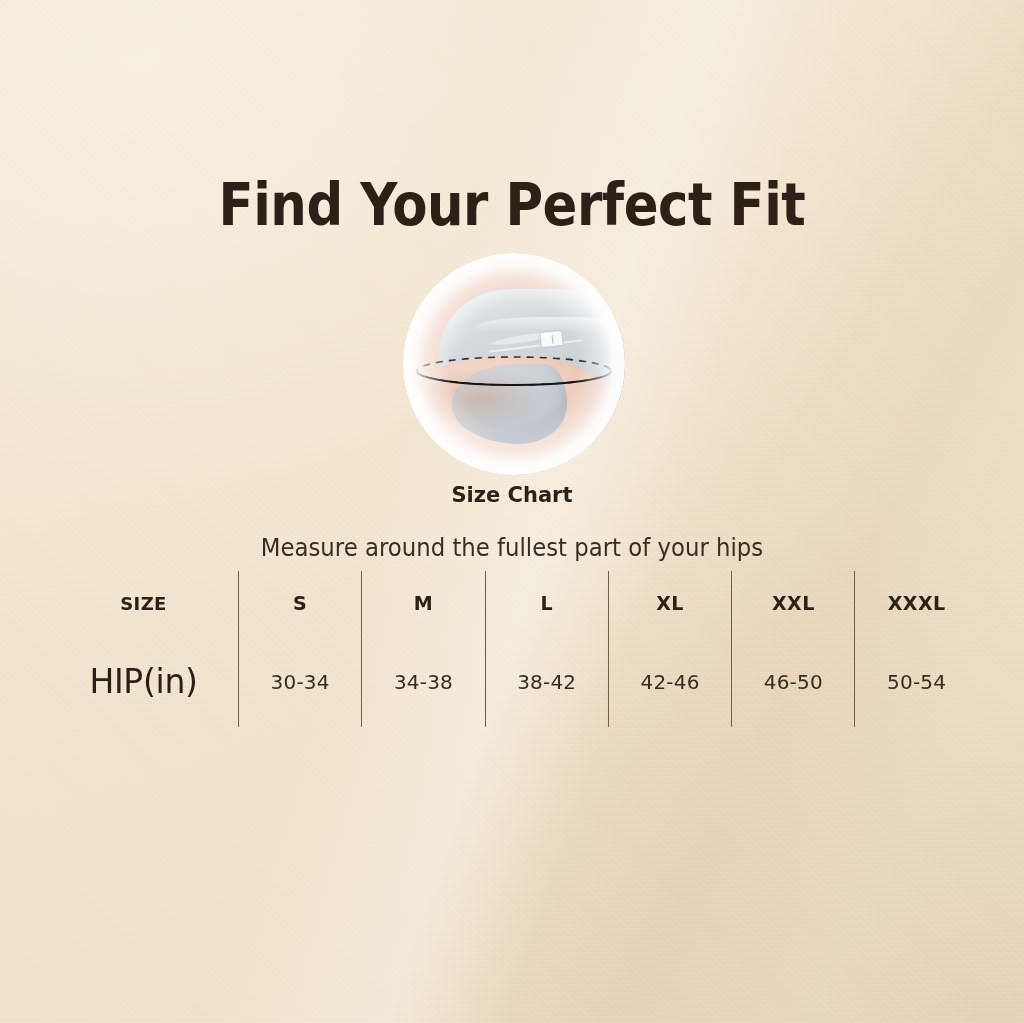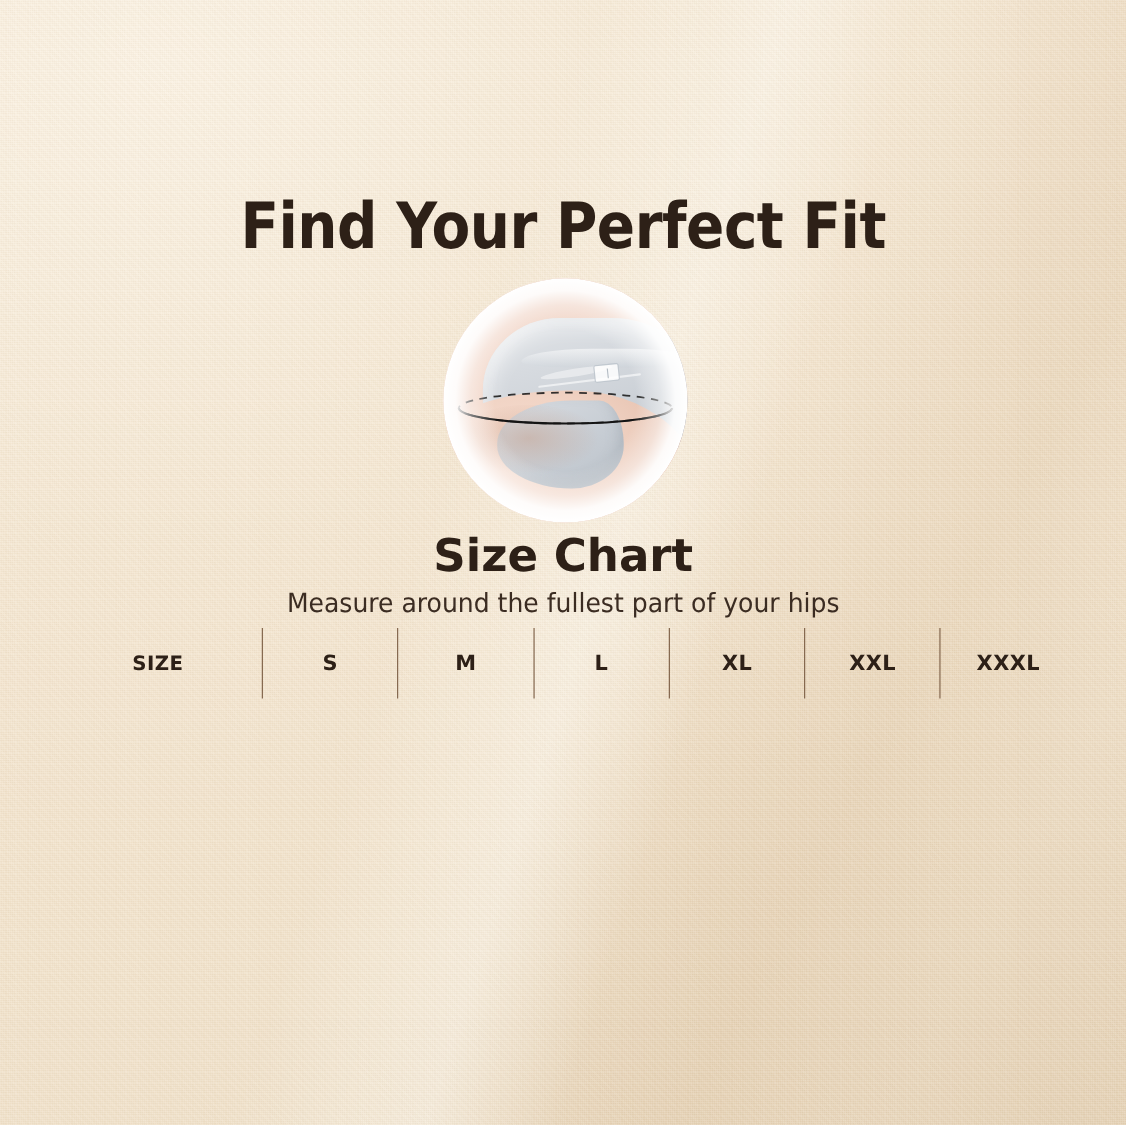--- a/index.html
+++ b/index.html
@@ -222,21 +222,21 @@
 
   
   #subtitle {
     position: absolute;
     left: 0;
     top: 485px;
     width: 1024px;
     text-align: center;
     font-family: "DejaVu Sans", sans-serif;
     font-weight: bold;
-    font-size: 41px;
+    font-size: 21px;
     color: #2d2017;
     line-height: 1;
     white-space: nowrap;
   }
   #instruction {
     position: absolute;
     left: 0;
     top: 536px;
     width: 1024px;
     text-align: center;
@@ -353,15 +353,24 @@
         <th class="size-word">SIZE</th>
         <th>S</th>
         <th>M</th>
         <th>L</th>
         <th>XL</th>
         <th>XXL</th>
         <th>XXXL</th>
       </tr>
     </thead>
     <tbody>
+      <tr class="body">
+        <th class="rowlabel">HIP(in)</th>
+        <td>30-34</td>
+        <td>34-38</td>
+        <td>38-42</td>
+        <td>42-46</td>
+        <td>46-50</td>
+        <td>50-54</td>
+      </tr>
     </tbody>
   </table>
 </div>
 
 </body></html>

